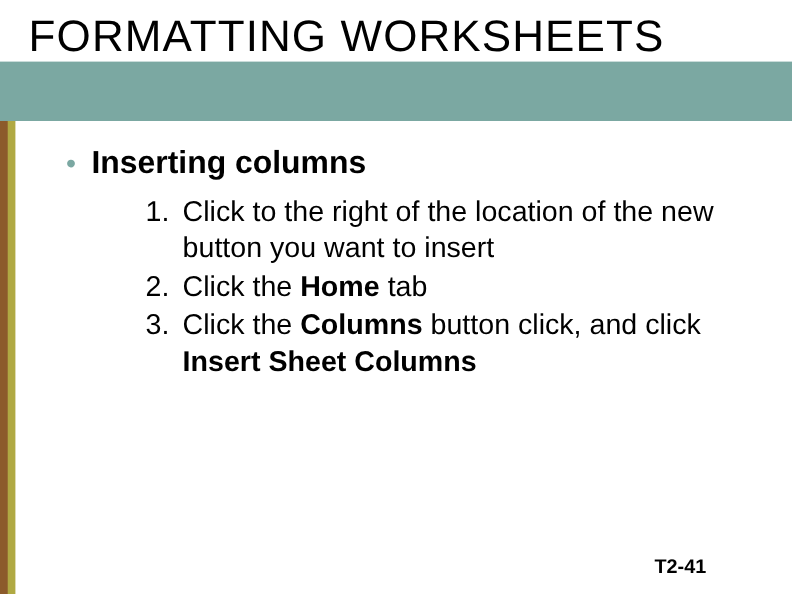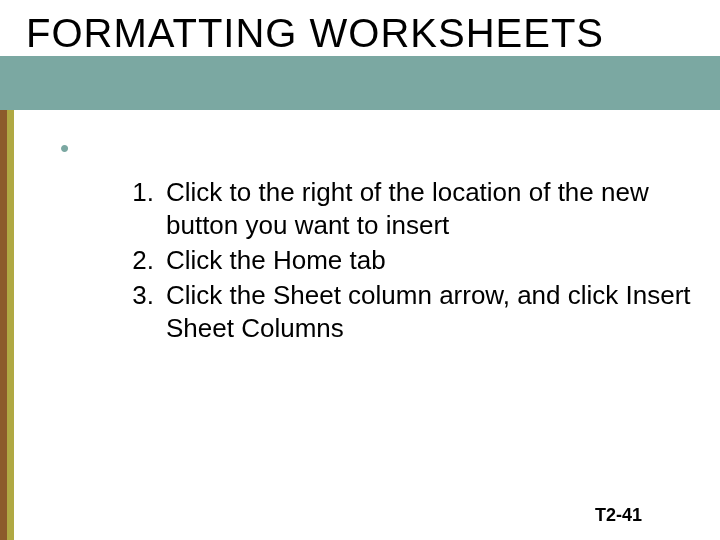--- a/index.html
+++ b/index.html
@@ -88,21 +88,21 @@
     margin-bottom: 2px;
   }
   .num-marker {
     min-width: 36px;
     text-align: right;
     padding-right: 12px;
   }
   .num-text {
     flex: 1;
   }
-  .b { font-weight: normal; text-align: right; }
+  .b { font-weight: bold; text-align: right; }
   .slide-num {
     position: absolute;
     right: 18px;
     bottom: 14px;
     font-size: 18px;
     font-weight: bold;
     color: #000;
   }
 </style>
 </head>
@@ -113,36 +113,37 @@
   <div class="title-band"></div>
   <div class="title-text">FORMATTING WORKSHEETS</div>
 
   <div class="band-olive"></div>
   <div class="band-brown"></div>
 
   <div class="body">
 
     <div class="bullet-row">
       <span class="bullet-dot">•</span>
+      <span class="bullet-text">Inserting columns</span>
     </div>
 
     <div class="numbered">
 
       <div class="num-row">
         <span class="num-marker">1.</span>
         <span class="num-text"><span>Click to the right of the location of the new button you want to insert</span><span class="b"></span><span></span><span class="b"></span><span></span></span>
       </div>
 
       <div class="num-row">
         <span class="num-marker">2.</span>
         <span class="num-text"><span>Click the </span><span class="b">Home</span><span> tab</span><span class="b"></span><span></span></span>
       </div>
 
       <div class="num-row">
         <span class="num-marker">3.</span>
-        <span class="num-text"><span>Click the </span><span class="b">Sheet</span><span> column arrow, and click </span><span class="b">Insert Sheet Columns</span><span></span></span>
+        <span class="num-text"><span>Click the </span><span class="b">Columns</span><span> button click, and click </span><span class="b">Insert Sheet Columns</span><span></span></span>
       </div>
 
     </div>
   </div>
 
   <div class="slide-num">T2-41</div>
 </div>
 
 </body></html>

